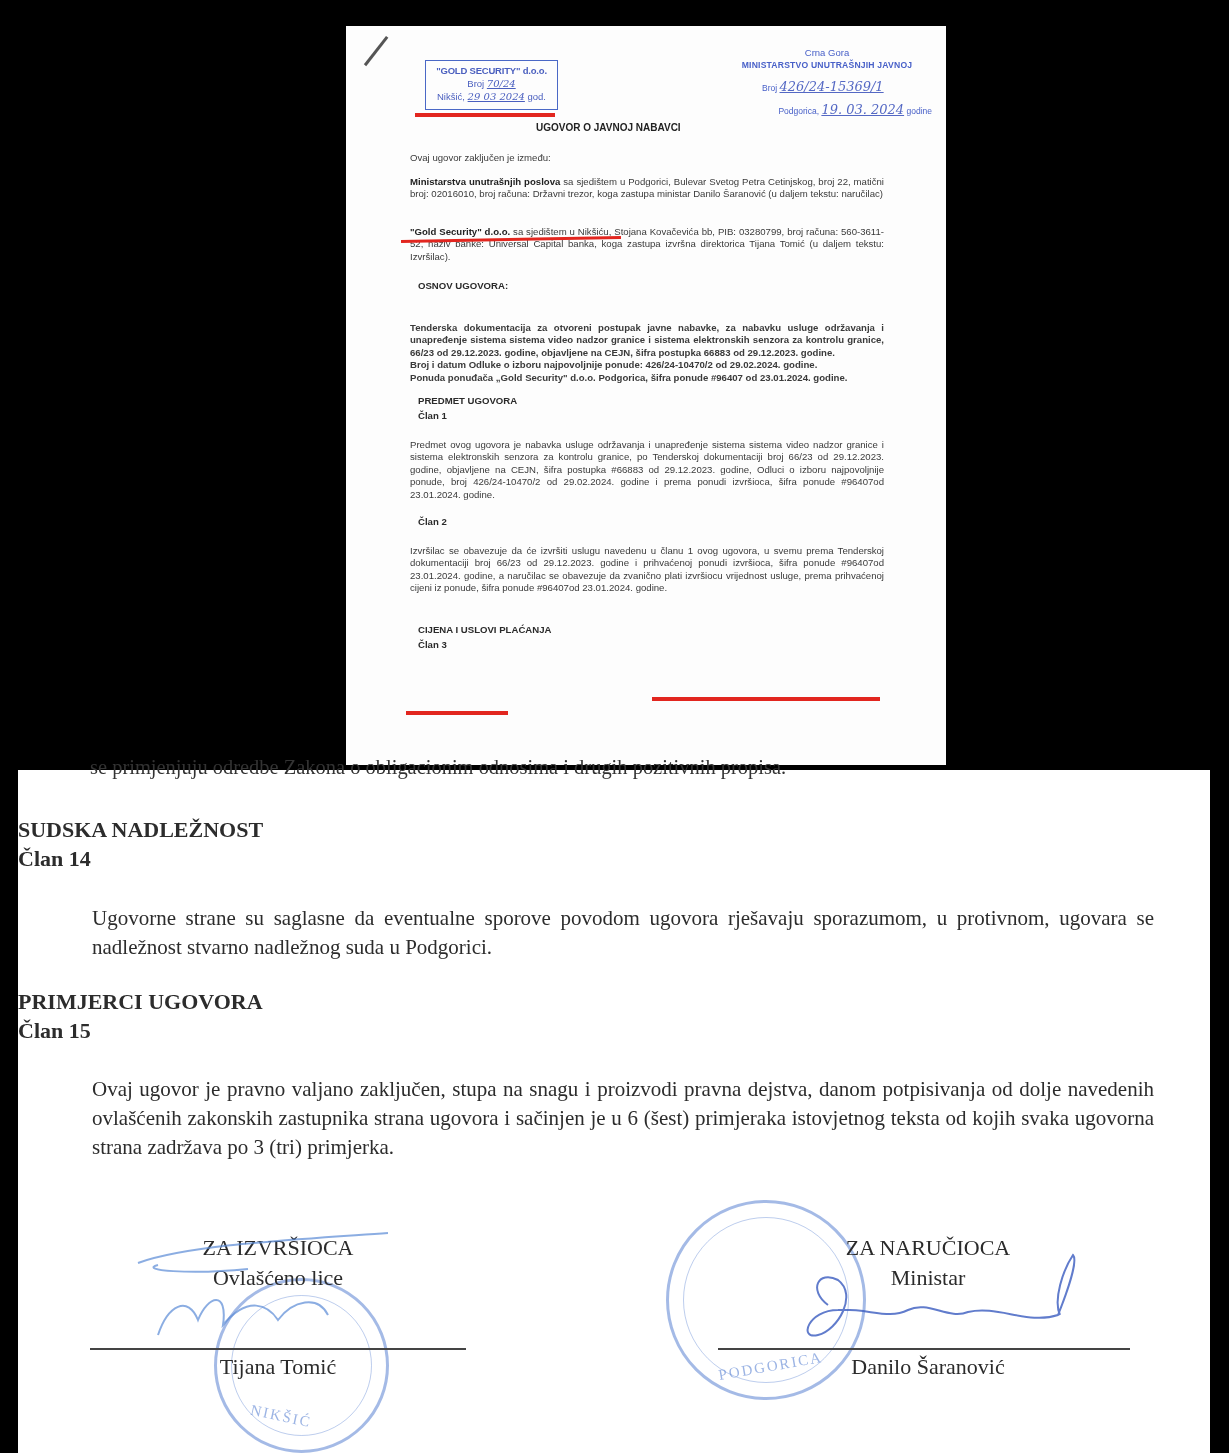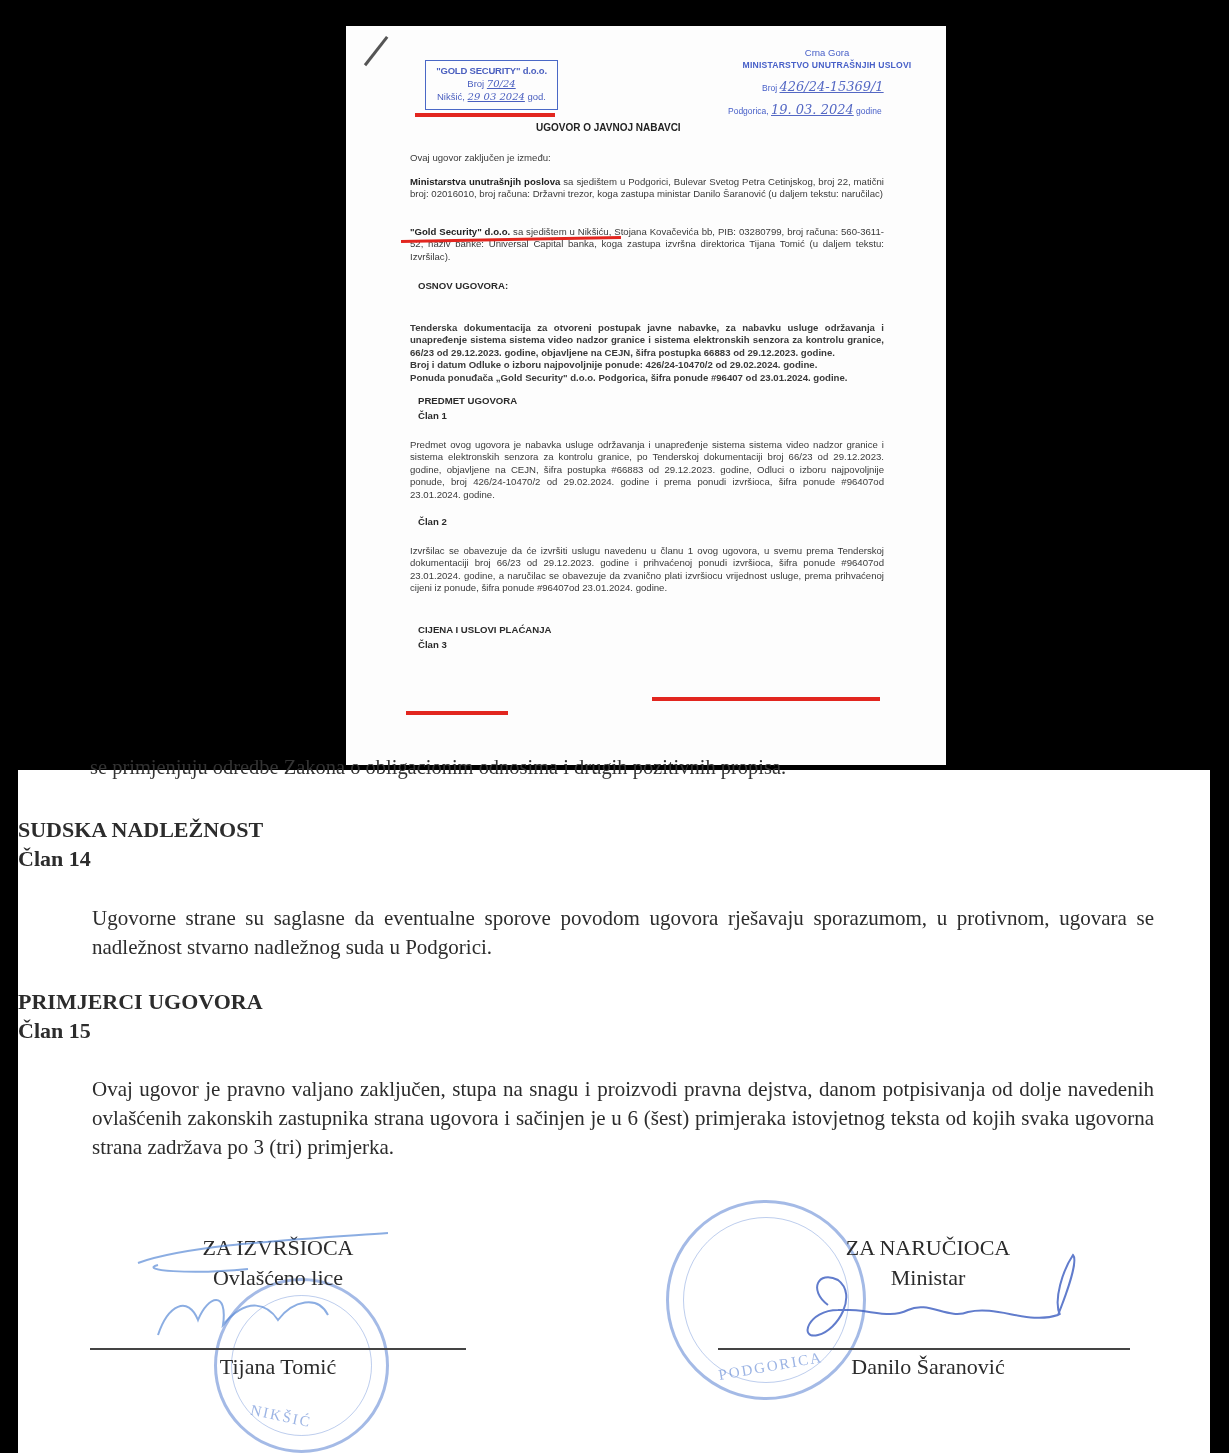--- a/index.html
+++ b/index.html
@@ -72,23 +72,23 @@
 
   <div class="stamp-gold">
     <div class="title">"GOLD SECURITY" d.o.o.</div>
     <div><span>Broj</span> <span class="hand">70/24</span></div>
     <div><span>Nikšić,</span> <span class="hand">29 03 2024</span> <span>god.</span></div>
   </div>
   <div class="redline" style="left:69px; top:87px; width:140px;"></div>
 
   <div class="ministry">
     <div>Crna Gora</div>
-    <div class="name">MINISTARSTVO UNUTRAŠNJIH USLOVI</div>
+    <div class="name">MINISTARSTVO UNUTRAŠNJIH JAVNOJ</div>
     <div class="row" style="padding-left:40px;"><span>Broj</span> <span class="hand">426/24-15369/1</span></div>
-    <div class="row" style="padding-left:6px;"><span>Podgorica,</span> <span class="hand">19. 03. 2024</span> <span>godine</span></div>
+    <div class="row" style="padding-left:6px;text-align:right;"><span>Podgorica,</span> <span class="hand">19. 03. 2024</span> <span>godine</span></div>
   </div>
 
   <div class="doc-title">UGOVOR O JAVNOJ NABAVCI</div>
 
   <div class="block" style="top:126px;">Ovaj ugovor zaključen je između:</div>
 
   <div class="block" style="top:150px;">
     <b>Ministarstva unutrašnjih poslova</b><span> sa sjedištem u Podgorici, Bulevar Svetog Petra Cetinjskog, broj 22, matični broj: 02016010, broj računa: Državni trezor, koga zastupa ministar Danilo Šaranović (u daljem tekstu: naručilac)</span>
   </div>
 

